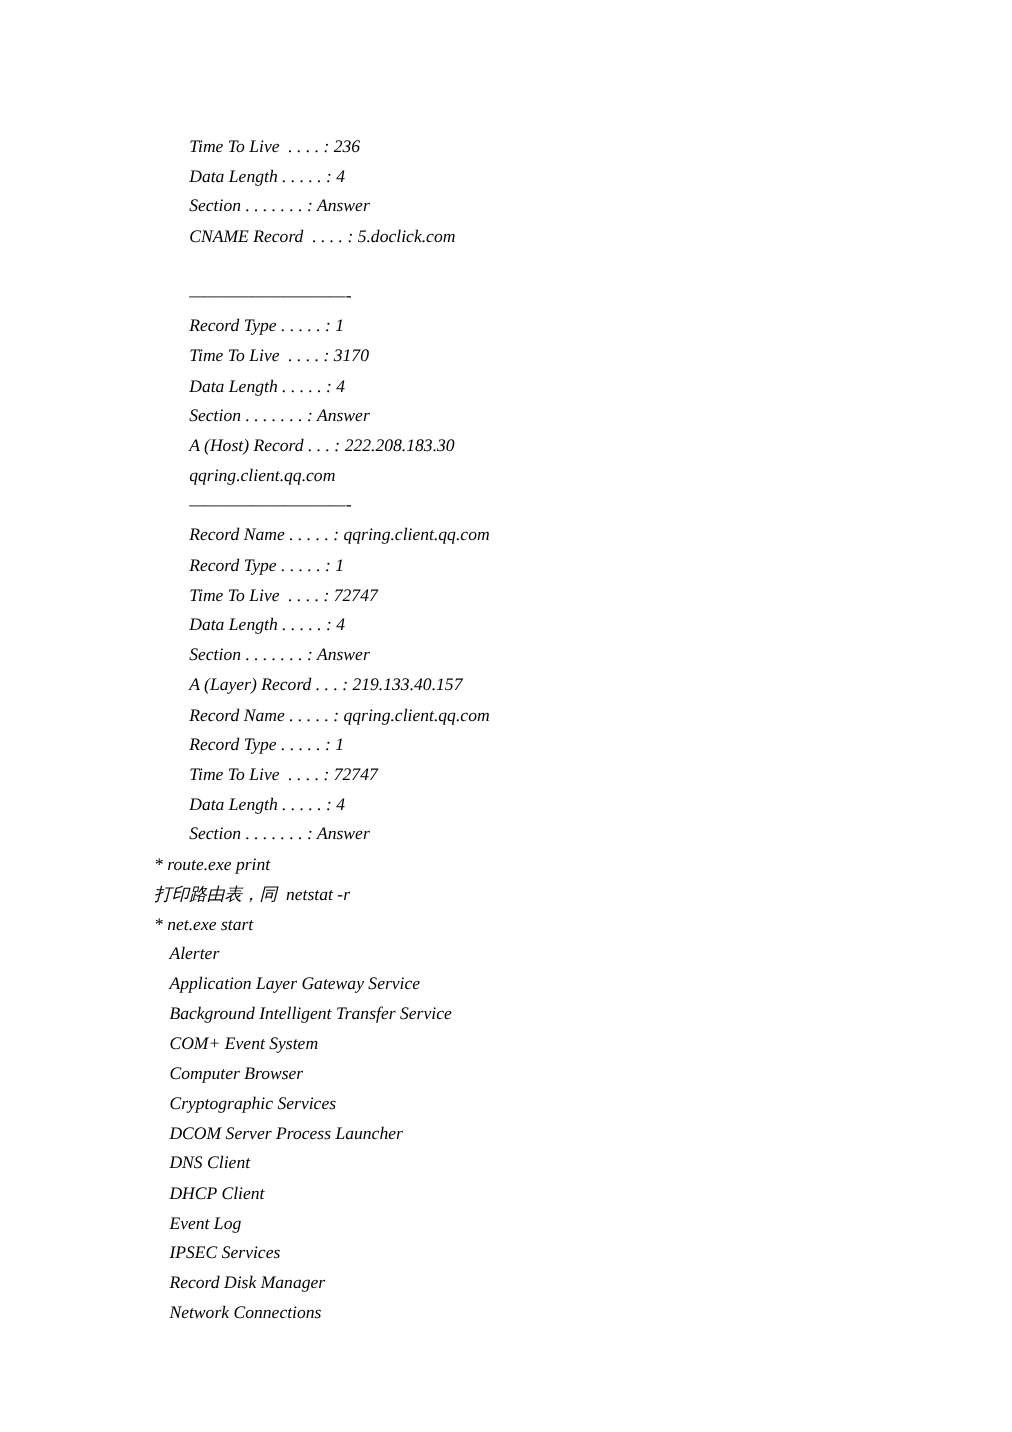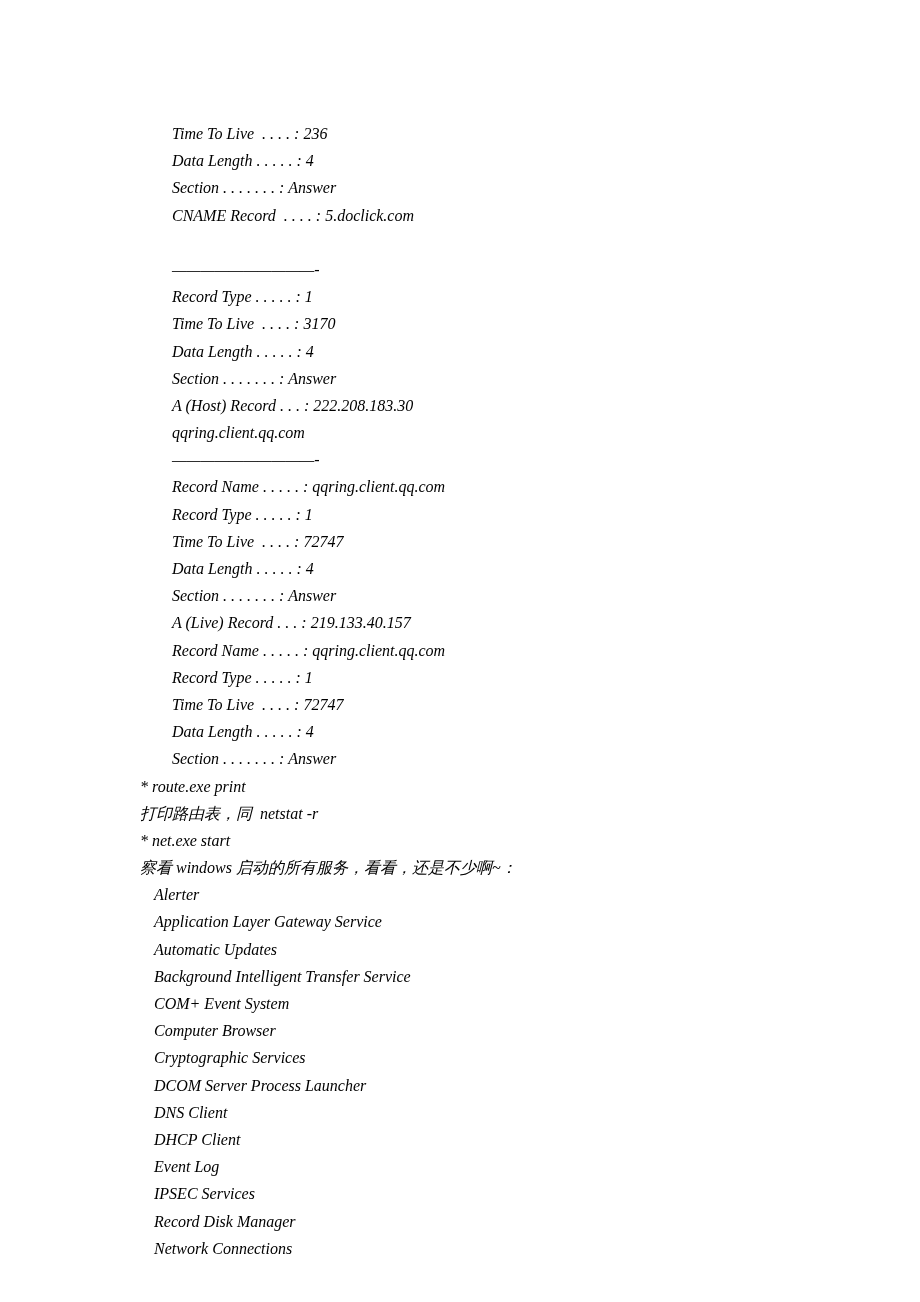--- a/index.html
+++ b/index.html
@@ -41,33 +41,31 @@
     <div class="line indent">Data Length . . . . . : 4</div>
     <div class="line indent">Section . . . . . . . : Answer</div>
     <div class="line indent">A (Host) Record . . . : 222.208.183.30</div>
     <div class="line indent">qqring.client.qq.com</div>
     <div class="line indent">——————————-</div>
     <div class="line indent">Record Name . . . . . : qqring.client.qq.com</div>
     <div class="line indent">Record Type . . . . . : 1</div>
     <div class="line indent">Time To Live  . . . . : 72747</div>
     <div class="line indent">Data Length . . . . . : 4</div>
     <div class="line indent">Section . . . . . . . : Answer</div>
-    <div class="line indent">A (Live) Record . . . : 219.133.40.157</div>
+    <div class="line indent">A (Layer) Record . . . : 219.133.40.157</div>
     <div class="line indent">Record Name . . . . . : qqring.client.qq.com</div>
     <div class="line indent">Record Type . . . . . : 1</div>
     <div class="line indent">Time To Live  . . . . : 72747</div>
     <div class="line indent">Data Length . . . . . : 4</div>
     <div class="line indent">Section . . . . . . . : Answer</div>
     <div class="line ">* route.exe print</div>
     <div class="line ">打印路由表，同  netstat -r</div>
     <div class="line ">* net.exe start</div>
-    <div class="line ">察看 windows 启动的所有服务，看看，还是不少啊~：</div>
     <div class="line indent2">Alerter</div>
     <div class="line indent2">Application Layer Gateway Service</div>
-    <div class="line indent2">Automatic Updates</div>
     <div class="line indent2">Background Intelligent Transfer Service</div>
     <div class="line indent2">COM+ Event System</div>
     <div class="line indent2">Computer Browser</div>
     <div class="line indent2">Cryptographic Services</div>
     <div class="line indent2">DCOM Server Process Launcher</div>
     <div class="line indent2">DNS Client</div>
     <div class="line indent2">DHCP Client</div>
     <div class="line indent2">Event Log</div>
     <div class="line indent2">IPSEC Services</div>
     <div class="line indent2">Record Disk Manager</div>

